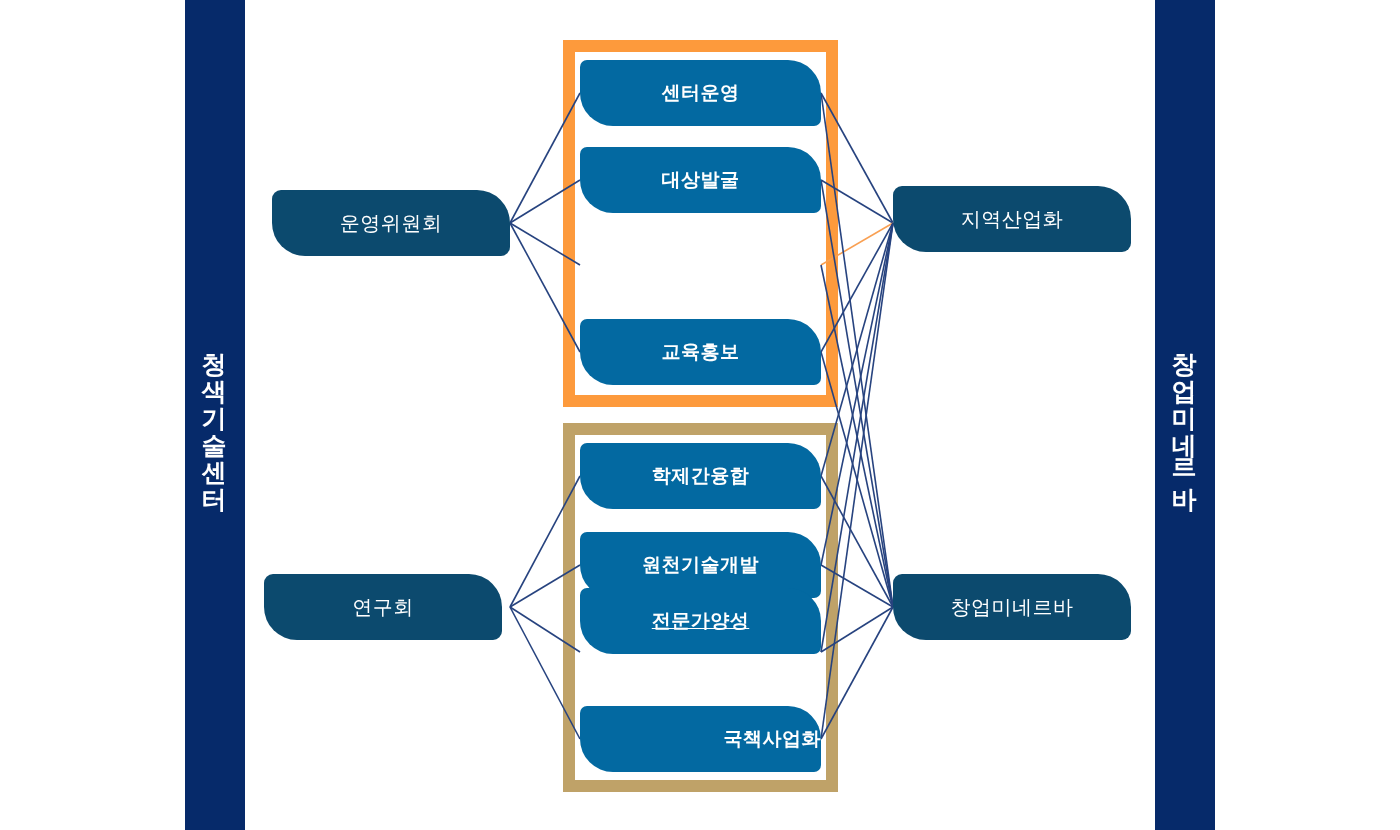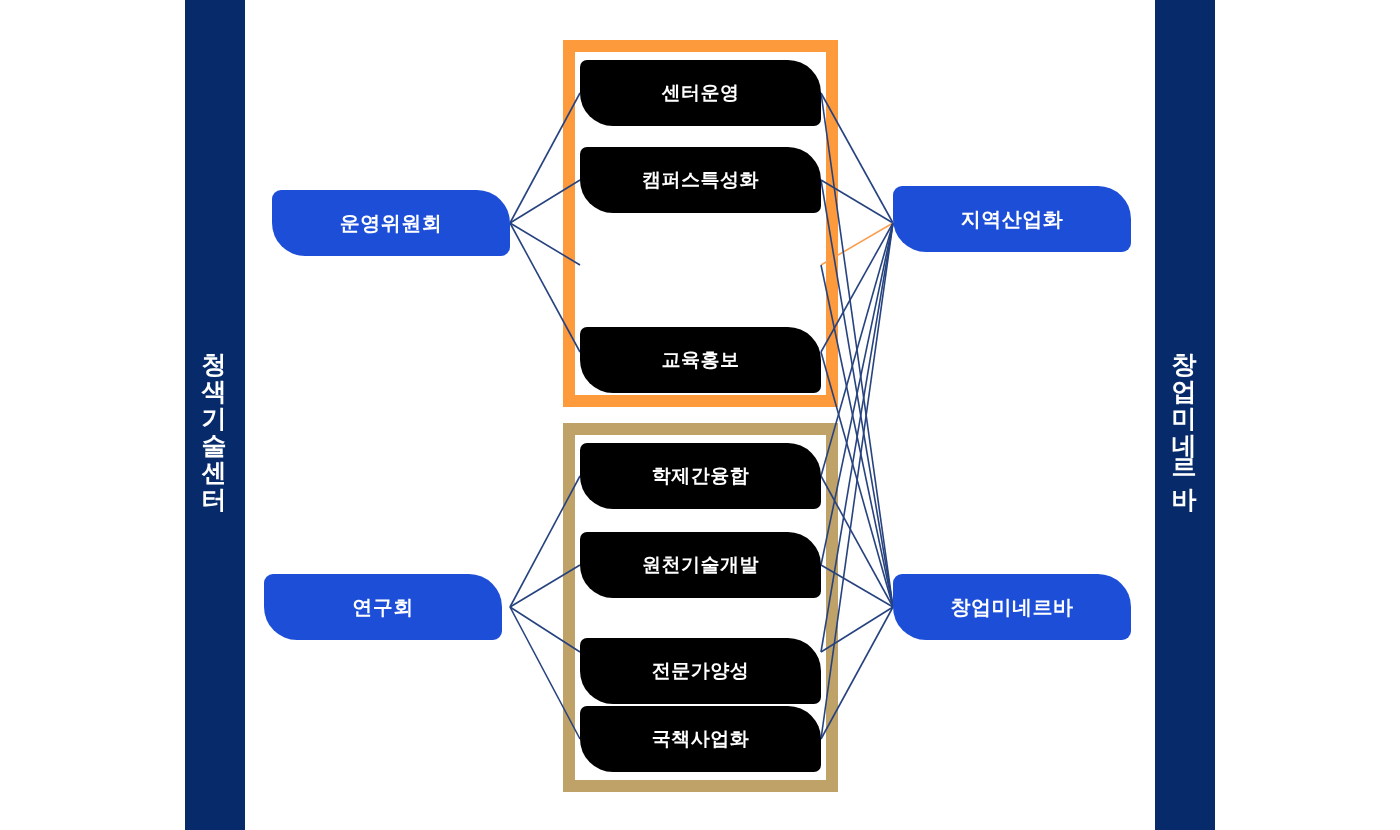--- a/index.html
+++ b/index.html
@@ -52,60 +52,60 @@
     left: 0; top: 0;
     width: 1400px; height: 830px;
     z-index: 3;
     pointer-events: none;
   }
   
   .node {
     position: absolute;
     width: 238px;
     height: 66px;
-    background: #1d4ed8;
+    background: #0c4a6e;
     border-radius: 9px 33px 9px 33px;
     color: #ffffff;
     font-size: 20px;
-    font-weight: 700;
+    font-weight: 400;
     display: flex;
     align-items: center;
     justify-content: center;
     z-index: 4;
     letter-spacing: 0.5px;
   }
   #node-steering { left: 272px; top: 190px; }
   #node-research { left: 264px; top: 574px; }
   #node-regional { left: 893px; top: 186px; }
   #node-campus   { left: 893px; top: 574px; }
   
   .box {
     position: absolute;
     left: 580px;
     width: 241px;
     height: 66px;
-    background: #000000;
+    background: #0369a1;
     border-radius: 7px 33px 7px 33px;
     color: #ffffff;
     font-size: 19px;
     font-weight: 600;
     display: flex;
     align-items: center;
     justify-content: center;
     z-index: 4;
     letter-spacing: 0.5px;
   }
   #box-b1 { top: 60px; }
   #box-b2 { top: 147px; }
   #box-b3 { top: 232px; }
-  #box-b4 { top: 327px; }
+  #box-b4 { top: 319px; }
   #box-b5 { top: 443px; }
   #box-b6 { top: 532px; }
-  #box-b7 { top: 638px; }
-  #box-b8 { top: 706px; }
+  #box-b7 { top: 588px; text-decoration: underline; }
+  #box-b8 { top: 706px; justify-content: flex-end; }
 </style>
 </head>
 <body>
 
 <div id="stage">
 
   <div id="bar-left" class="side-bar">
     <span class="vtext">청색기술센터</span>
   </div>
 
@@ -156,21 +156,21 @@
   </div>
 
   <div id="node-campus" class="node">
     <span>창업미네르바</span>
   </div>
 
   <div id="box-b1" class="box">
     <span>센터운영</span>
   </div>
   <div id="box-b2" class="box">
-    <span>캠퍼스특성화</span>
+    <span>대상발굴</span>
   </div>
   <div id="box-b4" class="box">
     <span>교육홍보</span>
   </div>
   <div id="box-b5" class="box">
     <span>학제간융합</span>
   </div>
   <div id="box-b6" class="box">
     <span>원천기술개발</span>
   </div>

